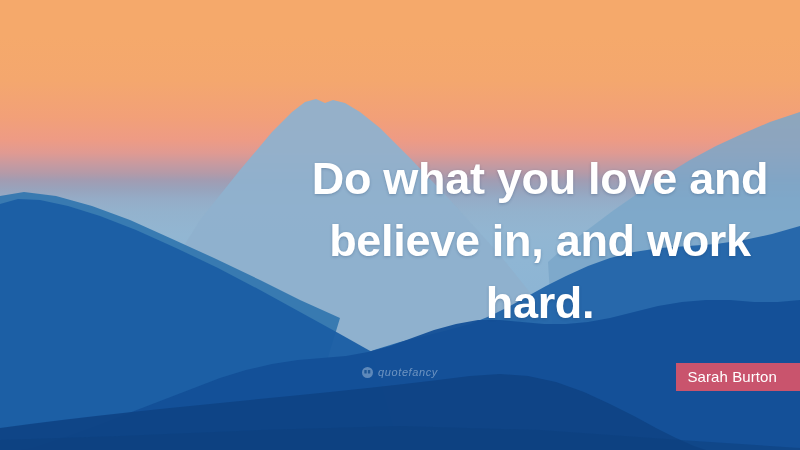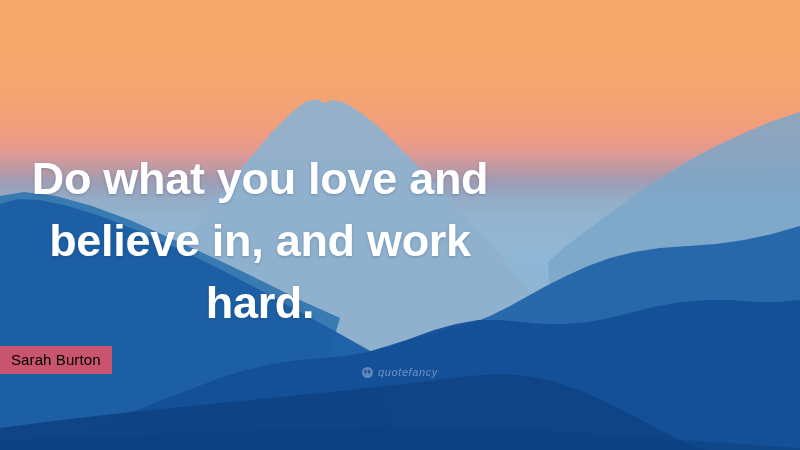--- a/index.html
+++ b/index.html
@@ -47,48 +47,49 @@
 
   
   .quote-block {
     position: absolute;
     left: 0;
     top: 0;
     width: 800px;
     height: 450px;
     display: flex;
     flex-direction: column;
-    align-items: flex-start;
+    align-items: flex-end;
     justify-content: flex-start;
     padding-top: 148px;
     box-sizing: border-box;
     pointer-events: none;
+    gap: 8px;
   }
 
   .quote-text {
     width: 520px;
     margin: 0;
     text-align: center;
     color: #ffffff;
     font-size: 45px;
     line-height: 62px;
     font-weight: 700;
     letter-spacing: -0.3px;
     text-shadow: 0 1px 3px rgba(20, 50, 90, 0.28);
     pointer-events: auto;
   }
 
   .author-badge {
-    margin-top: 12px;
+    margin-top: 21px;
     background: #c9546d;
-    color: #000000;
+    color: #ffffff;
     font-size: 15px;
     line-height: 17px;
     font-weight: 400;
-    padding: 5px 11px 6px 11px;
+    padding: 5px 23px 6px 11px;
     letter-spacing: 0.1px;
     pointer-events: auto;
   }
 
   
   .watermark {
     position: absolute;
     left: 0;
     top: 366px;
     width: 800px;

